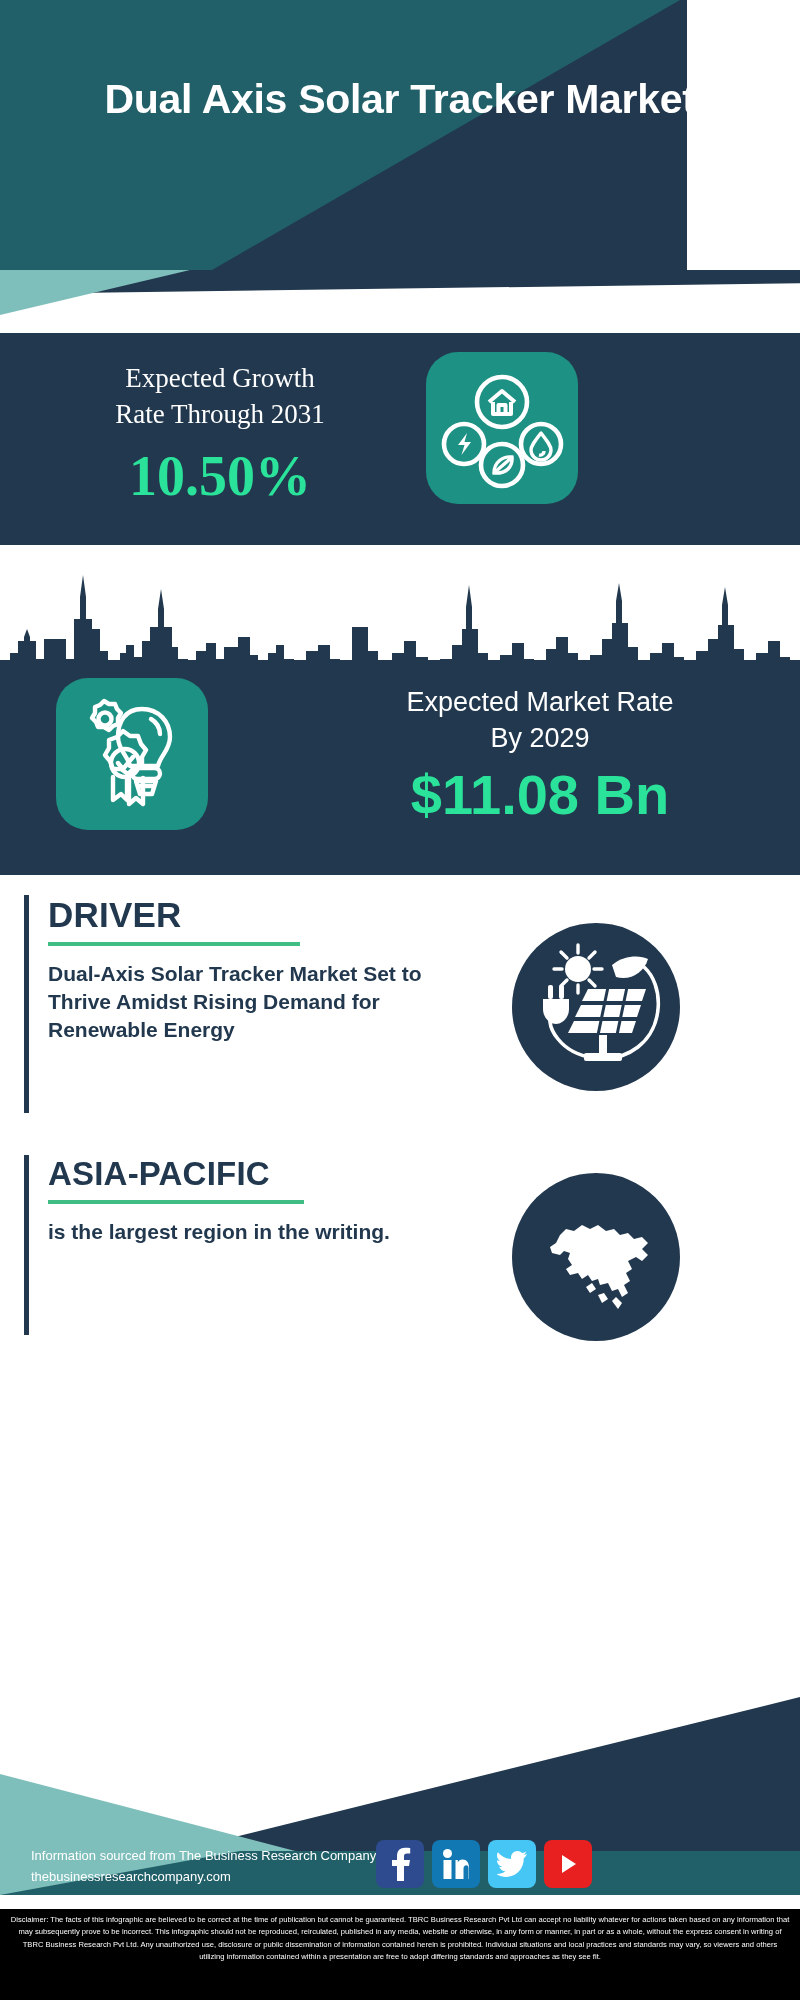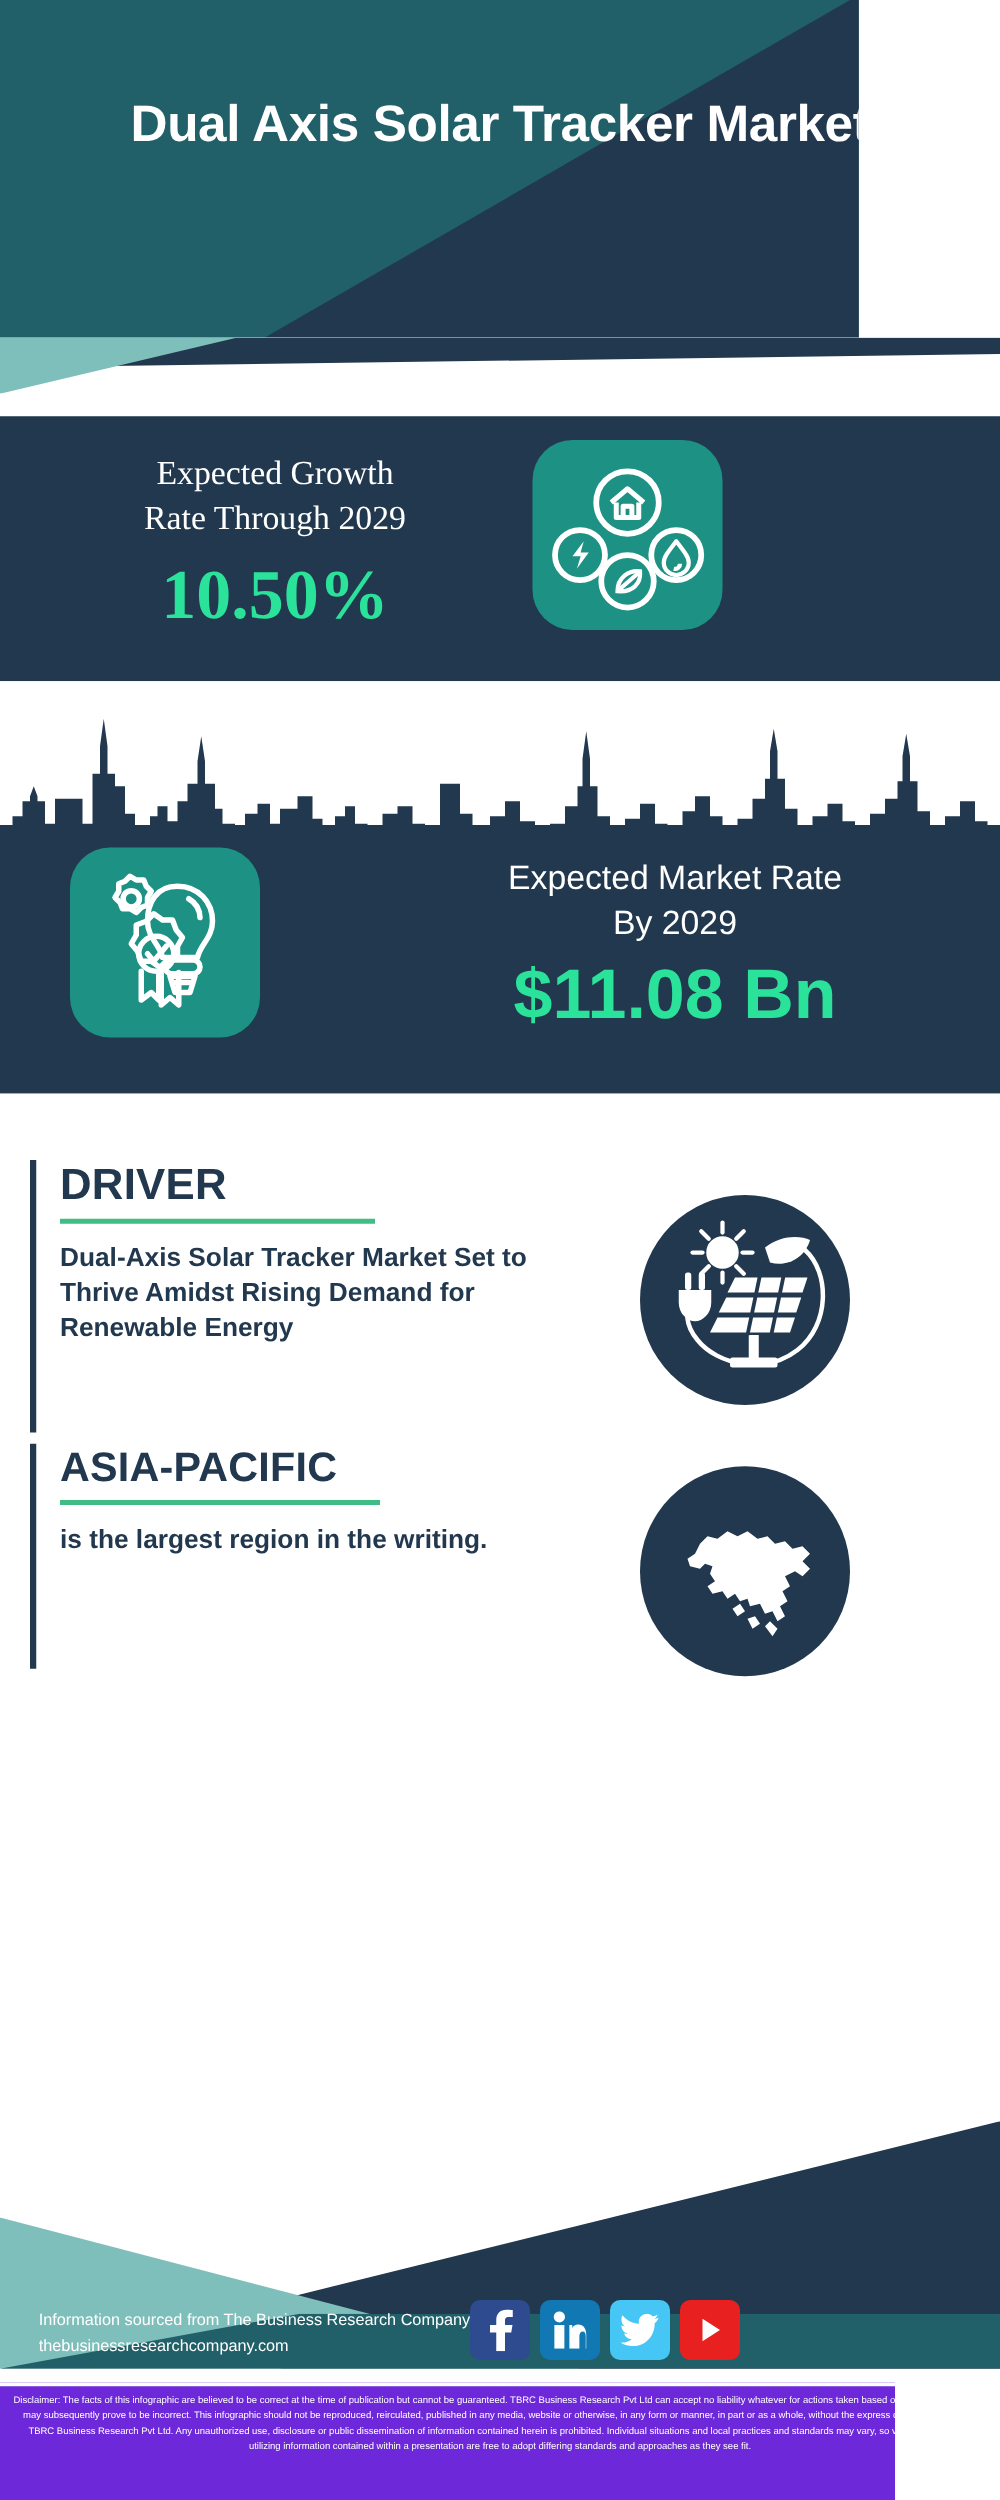--- a/index.html
+++ b/index.html
@@ -70,21 +70,21 @@
   .f-teal-dark2{position:absolute;left:0;top:0;width:800px;height:275px;background:#216068;
      clip-path:polygon(0 100%, 30% 84%, 100% 84%, 100% 100%);}
   .footer-src{position:absolute;left:31px;top:1845px;width:420px;color:#ffffff;font-size:13px;line-height:1.65;}
   .socials{position:absolute;left:376px;top:1840px;display:flex;gap:8px;}
   .social{width:48px;height:48px;border-radius:8px;display:flex;align-items:center;justify-content:center;}
   .s-fb{background:#2d4b8e;}
   .s-li{background:#1178b3;}
   .s-tw{background:#46c6f4;}
   .s-yt{background:#e82020;}
 
-  .disclaimer{position:absolute;left:0;top:1906px;width:716px;height:94px;background:#6d28d9;}
+  .disclaimer{position:absolute;left:0;top:1906px;width:800px;height:94px;background:#000000;}
   .disclaimer-top{position:absolute;left:0;top:0;width:800px;height:3px;background:#ffffff;}
   .disclaimer-txt{position:absolute;left:10px;top:8px;width:780px;color:#ffffff;
     font-size:7.6px;line-height:1.62;text-align:center;}
 </style>
 </head>
 <body>
 
 <div class="page">
 
   <div class="header">
@@ -93,21 +93,21 @@
   </div>
 
   <div class="wedge-band">
     <div class="wedge-dark"></div>
     <div class="wedge-teal"></div>
   </div>
 
   <div class="growth">
     <div class="growth-text">
       <div class="growth-label">Expected Growth</div>
-      <div class="growth-label">Rate Through 2029</div>
+      <div class="growth-label">Rate Through 2031</div>
       <div class="growth-value">10.50%</div>
     </div>
   </div>
 
   <div class="icon-box-a">
     <svg viewBox="0 0 152 152" width="152" height="152" aria-hidden="true">
       <g fill="none" stroke="#ffffff" stroke-width="4.6">
 
         <circle cx="76" cy="50" r="25"></circle>
 
@@ -171,21 +171,21 @@
         <path d="M62 85 l5 6 l10 -12"></path>
 
         <path d="M57 99 L57 122 L65 116 L71 122 L71 102"></path>
         <path d="M73 101 L73 126 L80 120 L87 126 L87 100"></path>
       </g>
     </svg>
   </div>
 
   <div class="body-area">
 
-    <div class="card" style="top:53px;height:230px;">
+    <div class="card" style="top:20px;height:230px;">
       <div class="card-bar" style="height:218px;"></div>
       <div class="card-inner">
         <div class="card-title" style="font-size:35px;">DRIVER</div>
         <div class="card-rule" style="width:252px;"></div>
         <div class="card-body" style="font-size:21px;">Dual-Axis Solar Tracker Market Set to Thrive Amidst Rising Demand for Renewable Energy</div>
       </div>
       <div class="circle-icon" style="left:488px;top:28px;width:168px;height:168px;">
         <svg viewBox="0 0 168 168" width="168" height="168" aria-hidden="true">
 
           <circle cx="66" cy="46" r="13" fill="#ffffff"></circle>

